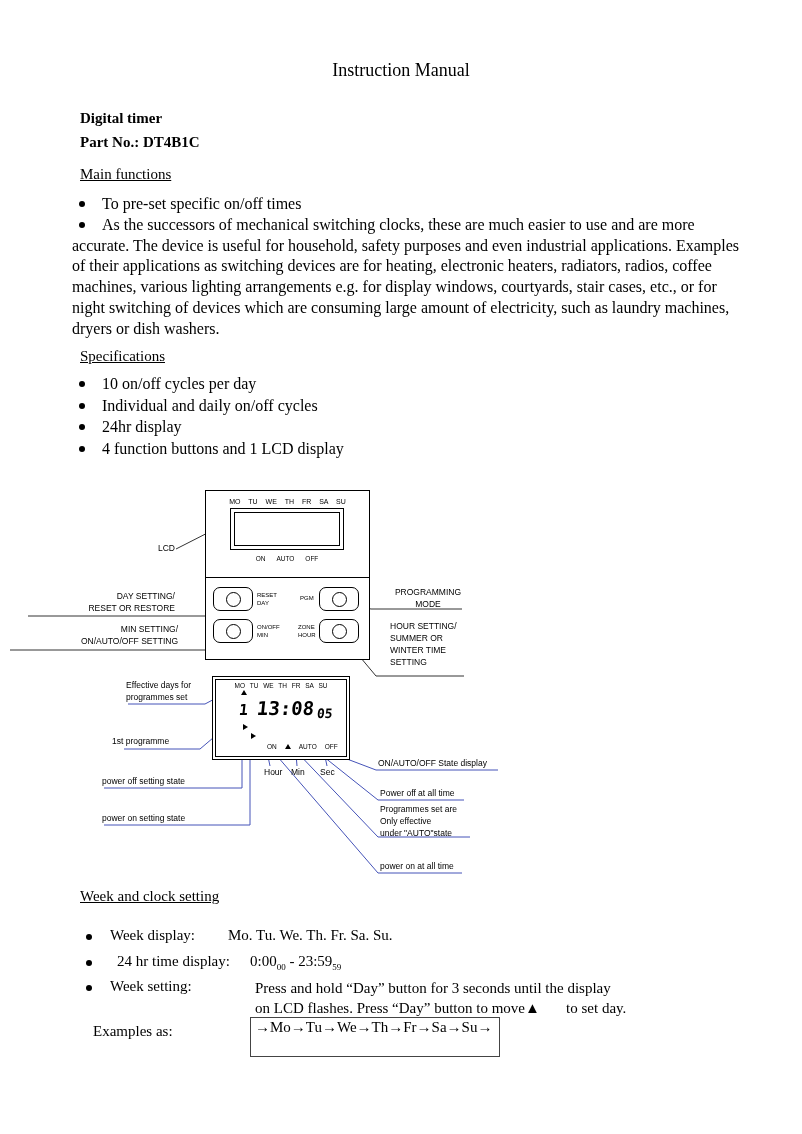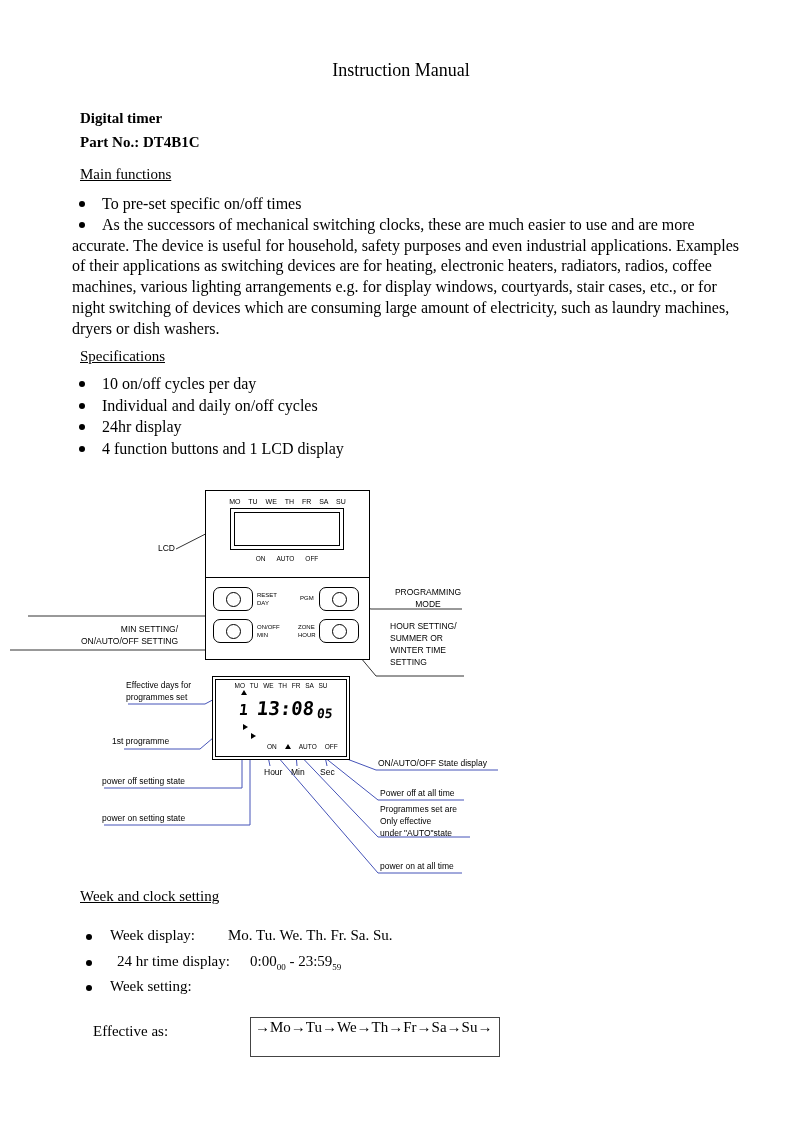--- a/index.html
+++ b/index.html
@@ -150,20 +150,22 @@
 MIN</div>
         <div class="btxt t2">ZONE
 HOUR</div>
         <div class="bbox b2">
             <div class="circ"></div>
           </div>
       </div>
     </div>
 
     <div class="lbl" style="left:158px; top:56px;">LCD</div>
+    <div class="lbl r" style="left:20px; top:104px; width:155px;">DAY SETTING/
+RESET OR RESTORE</div>
     <div class="lbl r" style="left:8px; top:137px; width:170px;">MIN SETTING/
 ON/AUTO/OFF SETTING</div>
     <div class="lbl c" style="left:383px; top:100px; width:90px;">PROGRAMMING
 MODE</div>
     <div class="lbl" style="left:390px; top:134px; width:90px;">HOUR SETTING/
 SUMMER OR
 WINTER TIME
 SETTING</div>
 
     <div class="lcd2">
@@ -207,19 +209,21 @@
   <div class="wtext" style="left:228px; top:927px;">Mo. Tu. We. Th. Fr. Sa. Su.</div>
 
   <div class="dot" style="left:86px; top:960px;"></div>
   <div class="wtext" style="left:117px; top:953px;">24 hr time display:</div>
   <div class="wtext" style="left:250px; top:953px;">
     <span>0:00</span><span class="sub">00</span><span> - </span><span>23:59</span><span class="sub">59</span>
   </div>
 
   <div class="dot" style="left:86px; top:985px;"></div>
   <div class="wtext" style="left:110px; top:978px;">Week setting:</div>
-
-  <div class="wtext" style="left:93px; top:1023px;">Effective as:</div>
+  <div class="wtext pre" style="left:255px; top:978px; width:440px;">Press and hold “Day” button for 3 seconds until the display
+on LCD flashes. Press “Day” button to move▲   to set day.</div>
+
+  <div class="wtext" style="left:93px; top:1023px;">Examples as:</div>
   <div class="seqbox">
     <div class="seqtext">→Mo→Tu→We→Th→Fr→Sa→Su→</div>
   </div>
 
 </div>
 
 </body></html>

